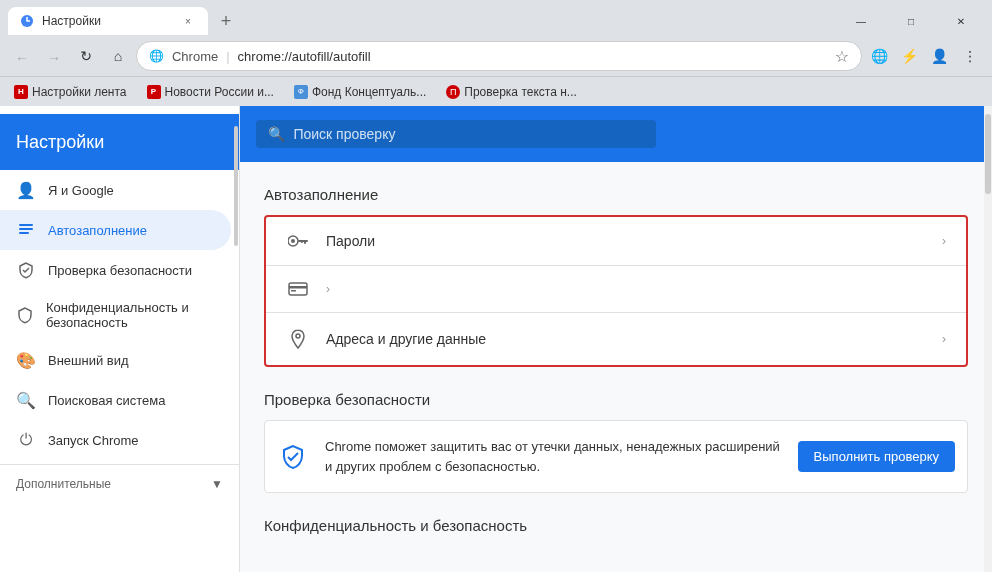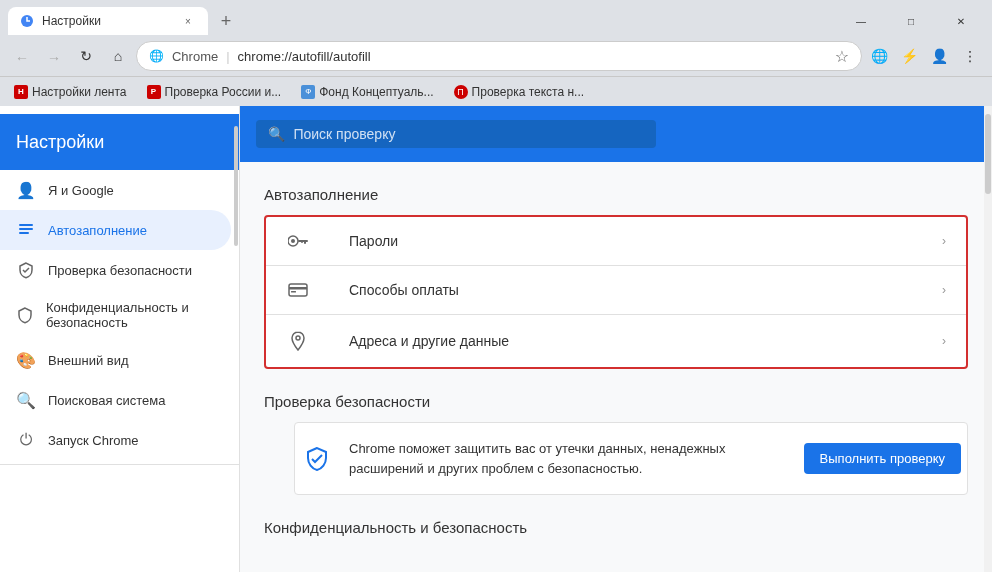--- a/index.html
+++ b/index.html
@@ -56,26 +56,26 @@
     .search-placeholder { color: rgba(255,255,255,0.8); font-size: 14px; }
 
     .content-inner { padding: 24px; }
     .section-title { font-size: 15px; font-weight: 400; color: #333; margin-bottom: 12px; }
 
     
     .autofill-box { border: 2px solid #d32f2f; border-radius: 4px; background: #fff; margin-bottom: 24px; overflow: hidden; }
     .settings-item { display: flex; align-items: center; padding: 16px 20px; border-bottom: 1px solid #e0e0e0; cursor: pointer; gap: 16px; }
     .settings-item:last-child { border-bottom: none; }
     .settings-item-icon { width: 24px; display: flex; align-items: center; justify-content: center; color: #666; font-size: 16px; }
-    .settings-item-label { flex: 1; font-size: 14px; color: #333; margin-left: 23px; }
+    .settings-item-label { flex: 1; font-size: 14px; color: #333; }
     .settings-item-arrow { color: #999; font-size: 12px; }
 
     
     .security-section { margin-bottom: 24px; }
-    .security-card { background: #fff; border-radius: 4px; padding: 16px 6px; display: flex; align-items: center; gap: 16px; border: 1px solid #e0e0e0; margin-left: 30px; }
+    .security-card { background: #fff; border-radius: 4px; padding: 16px 12px; display: flex; align-items: center; gap: 16px; border: 1px solid #e0e0e0; }
     .security-card-icon { width: 32px; height: 32px; display: flex; align-items: center; justify-content: center; color: #1a73e8; font-size: 22px; }
     .security-card-text { flex: 1; font-size: 13px; color: #333; line-height: 1.5; }
     .security-card-btn { background: #1a73e8; color: #fff; border: none; border-radius: 4px; padding: 8px 16px; font-size: 13px; cursor: pointer; white-space: nowrap; }
 
     .content-scrollbar { position: absolute; right: 0; top: 0; width: 8px; height: 100%; background: #f1f1f1; }
     .content-scroll-thumb { width: 6px; background: #ccc; border-radius: 3px; height: 80px; margin: 8px auto 0; }
 
     
     .fav-news1 { background: #cc0000; color: #fff; font-size: 9px; font-weight: bold; }
     .fav-news2 { background: #cc0000; color: #fff; font-size: 9px; font-weight: bold; }
@@ -124,21 +124,21 @@
     </div>
   </div>
 
   <div class="bookmarks-bar">
     <div class="bookmark-item">
       <div class="bookmark-favicon fav-news1" style="width:14px;height:14px;display:flex;align-items:center;justify-content:center;font-size:8px;font-weight:bold;color:#fff;background:#cc0000;border-radius:2px;">Н</div>
       <span>Настройки лента</span>
     </div>
     <div class="bookmark-item">
       <div class="bookmark-favicon fav-news2" style="width:14px;height:14px;display:flex;align-items:center;justify-content:center;font-size:8px;font-weight:bold;color:#fff;background:#cc0000;border-radius:2px;">Р</div>
-      <span>Проверка России и...</span>
+      <span>Новости России и...</span>
     </div>
     <div class="bookmark-item">
       <div class="bookmark-favicon fav-fond" style="width:14px;height:14px;display:flex;align-items:center;justify-content:center;font-size:8px;color:#fff;background:#4a90d9;border-radius:2px;">Ф</div>
       <span>Фонд Концептуаль...</span>
     </div>
     <div class="bookmark-item">
       <div class="bookmark-favicon" style="width:14px;height:14px;display:flex;align-items:center;justify-content:center;font-size:9px;color:#fff;background:#cc0000;border-radius:50%;">П</div>
       <span>Проверка текста н...</span>
     </div>
   </div>
@@ -197,20 +197,24 @@
     </div>
 
 
     <div class="sidebar-item">
       <div class="sidebar-item-icon">⏻</div>
       <span class="sidebar-item-label">Запуск Chrome</span>
     </div>
 
     <div class="sidebar-divider"></div>
 
+    <div class="sidebar-section">
+      <span>Дополнительные</span>
+      <span>▼</span>
+    </div>
 
     <div class="scroll-indicator">
       <div class="scroll-thumb"></div>
     </div>
   </div>
 
   <div class="content">
     <div class="search-bar">
       <div class="search-input-wrap">
         <span class="search-icon">🔍</span>
@@ -239,21 +243,20 @@
         </div>
 
         <div class="settings-item">
           <div class="settings-item-icon">
             <svg width="20" height="14" viewBox="0 0 20 14">
               <rect x="1" y="1" width="18" height="12" rx="2" fill="none" stroke="#666" stroke-width="1.5"></rect>
               <rect x="1" y="4" width="18" height="2.5" fill="#666"></rect>
               <rect x="3" y="8" width="5" height="1.5" rx="0.5" fill="#666"></rect>
             </svg>
           </div>
-          <span class="settings-item-label">Способы оплаты</span>
           <span class="settings-item-arrow">›</span>
         </div>
 
         <div class="settings-item">
           <div class="settings-item-icon">
             <svg width="16" height="20" viewBox="0 0 16 20">
               <path d="M8 1C4.7 1 2 3.7 2 7c0 4.5 6 12 6 12s6-7.5 6-12c0-3.3-2.7-6-6-6z" fill="none" stroke="#666" stroke-width="1.5"></path>
               <circle cx="8" cy="7" r="2" fill="none" stroke="#666" stroke-width="1.5"></circle>
             </svg>
           </div>

